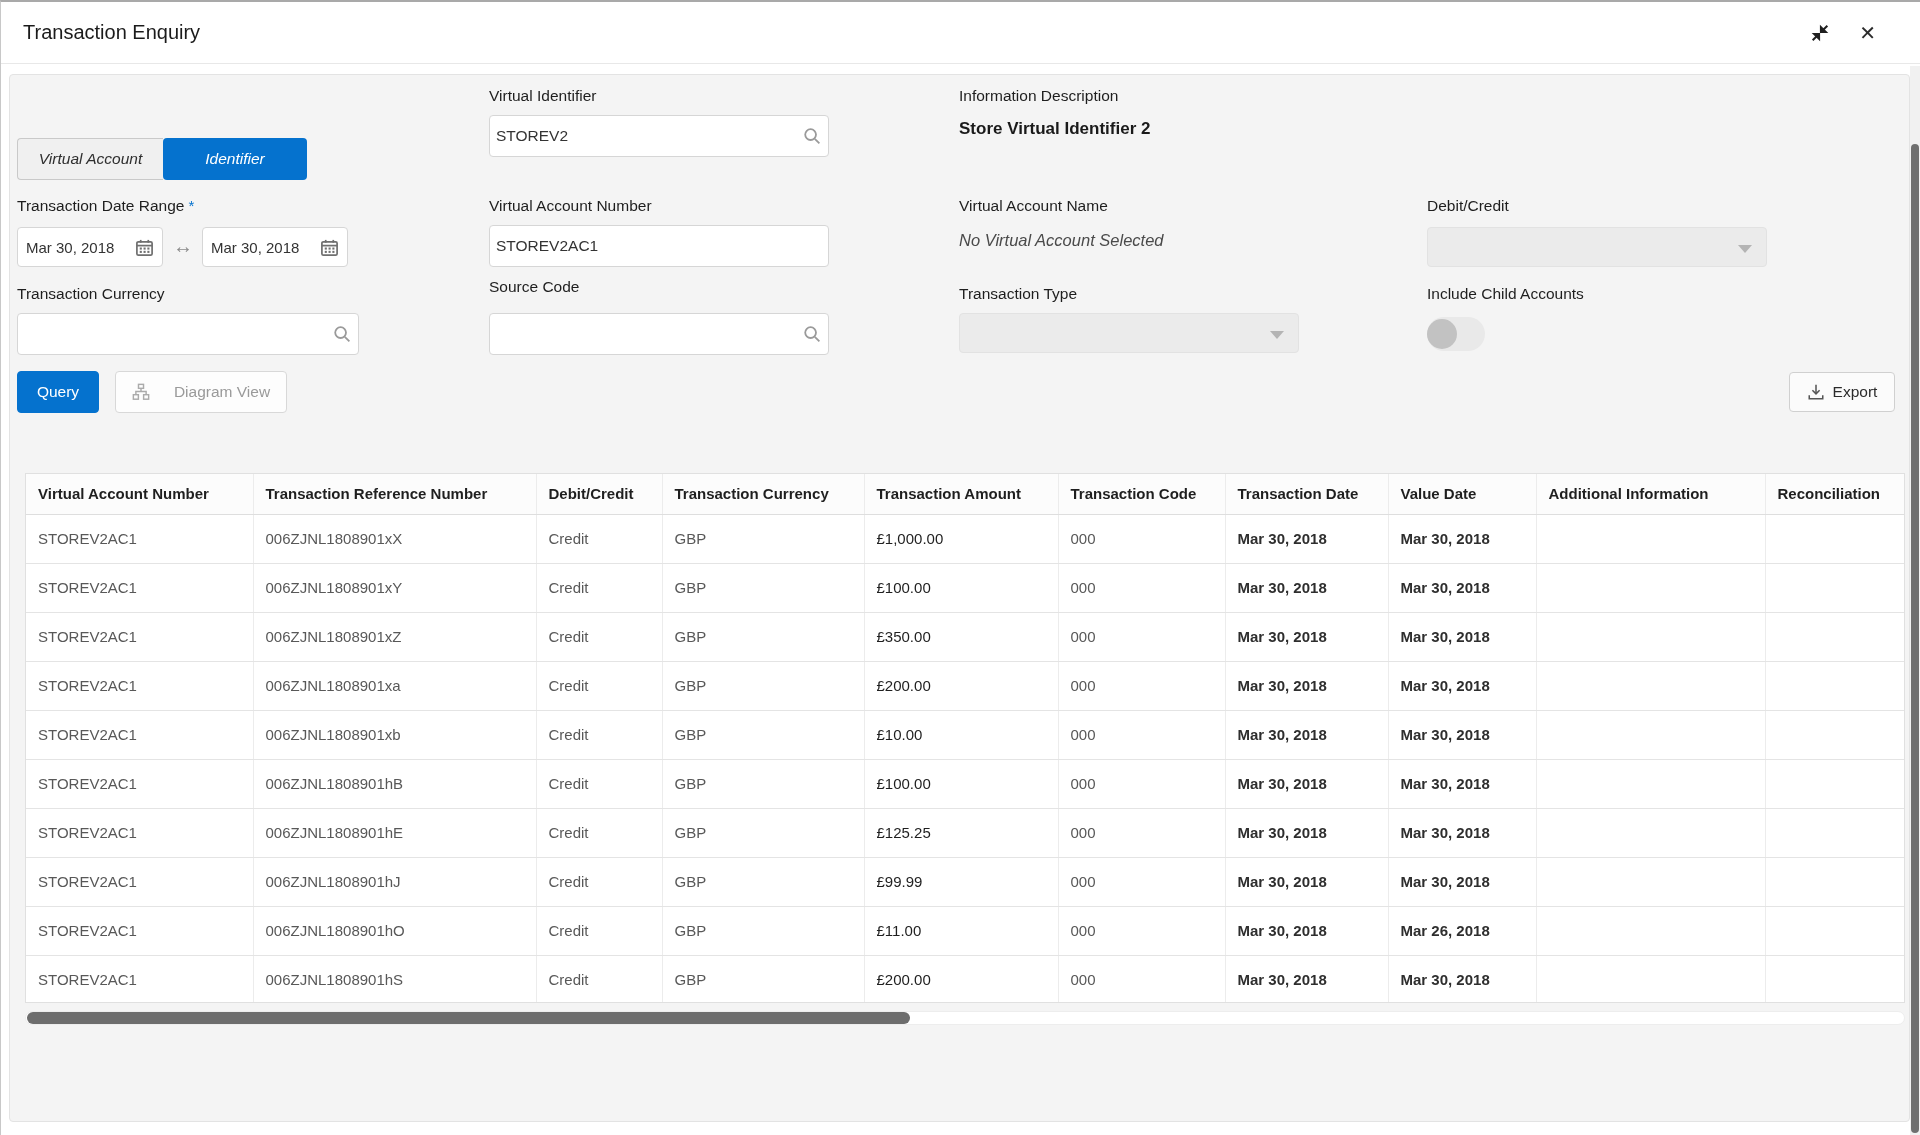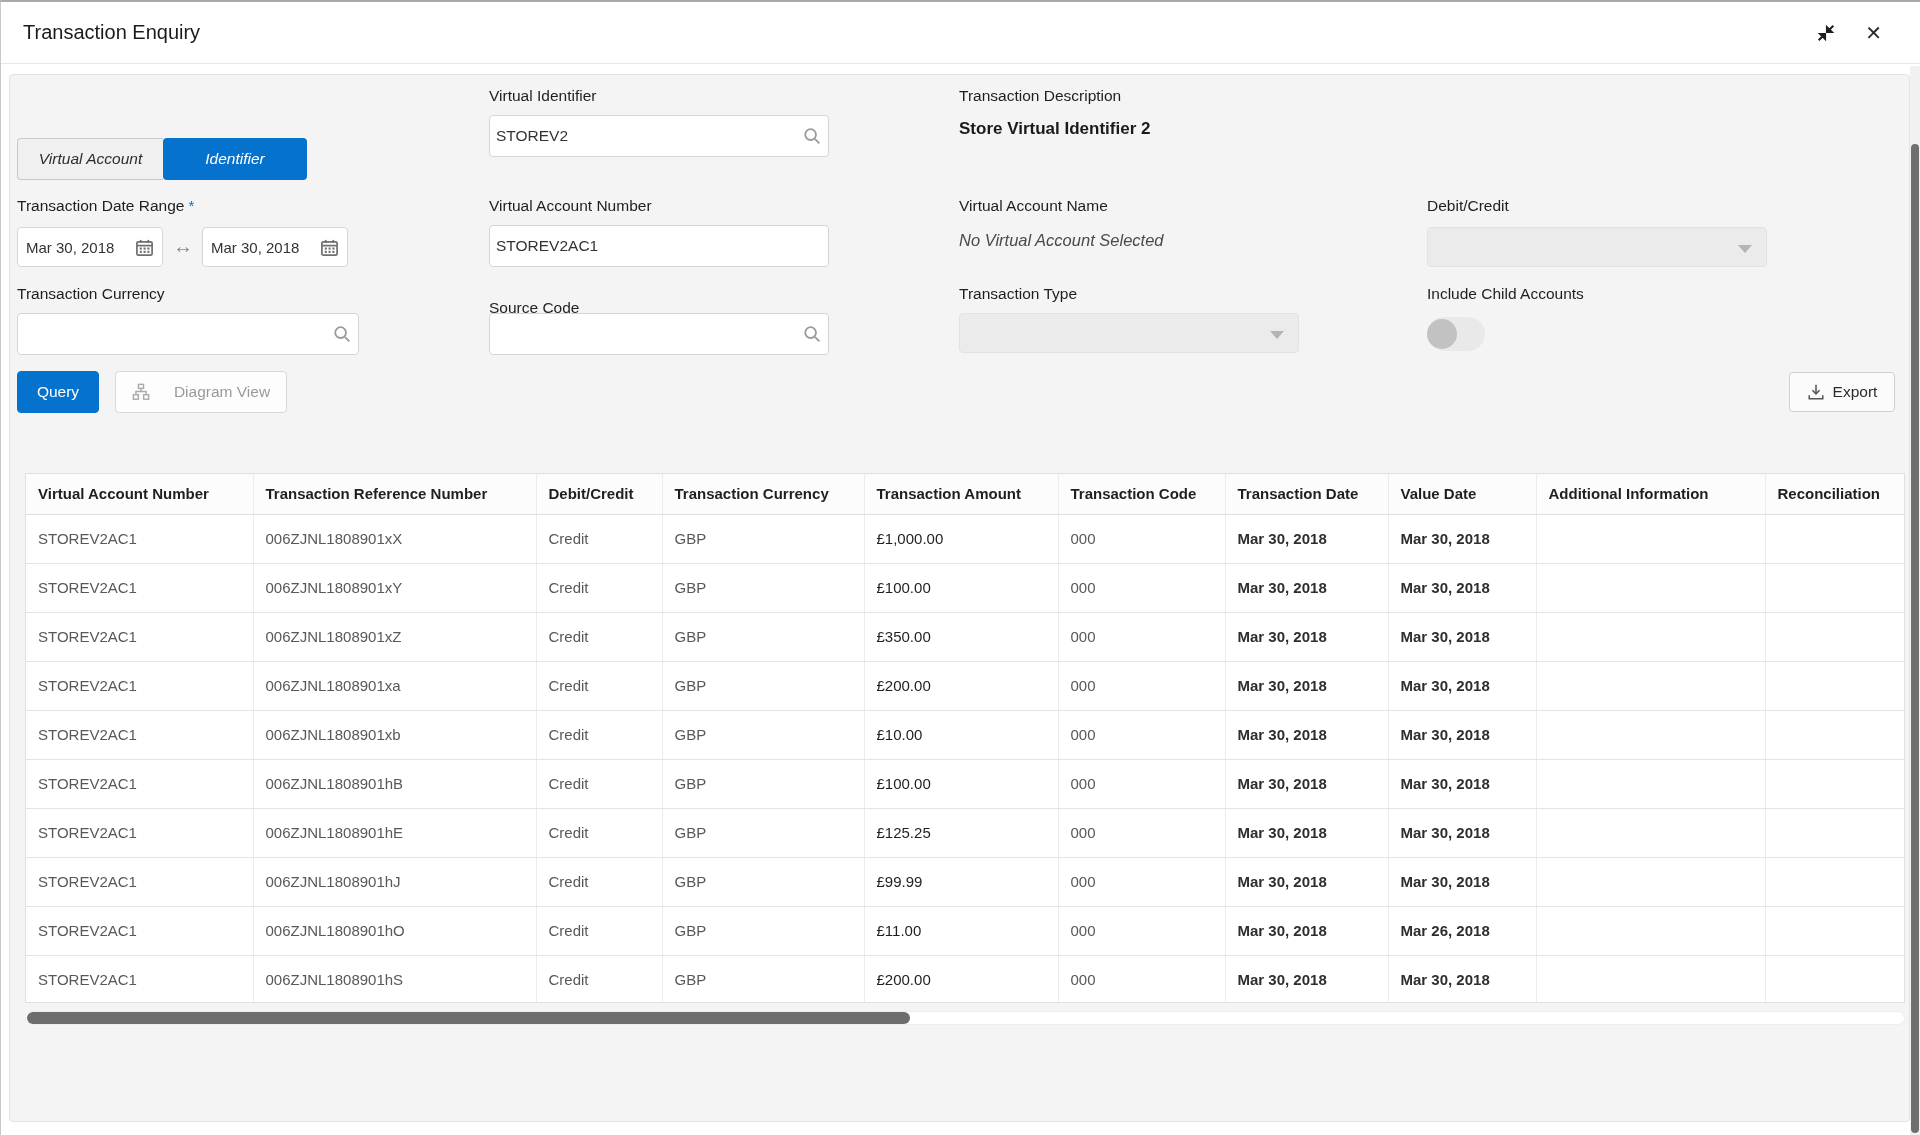--- a/index.html
+++ b/index.html
@@ -7,21 +7,21 @@
   body { font-family:"Liberation Sans", sans-serif; }
 
   .window {
     position:relative; width:1920px; height:1135px; background:#ffffff;
     border-top:2px solid #a9a9a9; border-left:1px solid #c8c8c8; overflow:hidden;
   }
 
   
   .titlebar {
     position:absolute; top:0; left:0; right:0; height:62px; background:#fff;
-    display:flex; align-items:center; padding:0 24px 0 22px;
+    display:flex; align-items:center; padding:0 30px 0 22px;
     border-bottom:1px solid #e8e8e8;
   }
   .titlebar .title { font-size:20px; color:#1b1b1b; }
   .titlebar .win-controls { margin-left:auto; display:flex; align-items:center; gap:28px; margin-right:14px; }
   .iconbtn { cursor:pointer; display:flex; align-items:center; justify-content:center; }
   .close-glyph { font-size:20px; color:#2b2b2b; line-height:1; }
 
   
   .panel {
     position:absolute; top:72px; left:8px; right:10px; height:1048px;
@@ -138,21 +138,21 @@
     <div class="txt" style="left:479px; top:40px; width:340px;">
       <span class="val">STOREV2</span>
       <span class="tail-icon">
         <svg width="20" height="20" viewBox="0 0 20 20">
             <circle cx="8.6" cy="8.6" r="5.4" fill="none" stroke="#9a9a9a" stroke-width="1.8"></circle>
             <line x1="12.8" y1="12.8" x2="17.4" y2="17.4" stroke="#9a9a9a" stroke-width="1.8"></line>
           </svg>
       </span>
     </div>
 
-    <div class="lbl" style="left:949px; top:12px;">Transaction Description</div>
+    <div class="lbl" style="left:949px; top:12px;">Information Description</div>
     <div class="static-bold" style="left:949px; top:44px;text-align:right;">Store Virtual Identifier 2</div>
 
     <div class="lbl" style="left:7px; top:122px;">
       <span>Transaction Date Range</span><span class="req">*</span>
     </div>
     <div class="datebox" style="left:7px; top:152px;">
       <span class="val">Mar 30, 2018</span>
       <span class="tail-icon">
         <svg width="19" height="19" viewBox="0 0 20 20">
             <rect x="2" y="4" width="16" height="14" rx="1.5" fill="none" stroke="#6f6f6f" stroke-width="1.8"></rect>
@@ -209,21 +209,21 @@
     <div class="txt" style="left:7px; top:238px; width:342px;">
       <span class="val"></span>
       <span class="tail-icon">
         <svg width="20" height="20" viewBox="0 0 20 20">
             <circle cx="8.6" cy="8.6" r="5.4" fill="none" stroke="#9a9a9a" stroke-width="1.8"></circle>
             <line x1="12.8" y1="12.8" x2="17.4" y2="17.4" stroke="#9a9a9a" stroke-width="1.8"></line>
           </svg>
       </span>
     </div>
 
-    <div class="lbl" style="left:479px; top:224px;">Source Code</div>
+    <div class="lbl" style="left:479px; top:203px;">Source Code</div>
     <div class="txt" style="left:479px; top:238px; width:340px;">
       <span class="val"></span>
       <span class="tail-icon">
         <svg width="20" height="20" viewBox="0 0 20 20">
             <circle cx="8.6" cy="8.6" r="5.4" fill="none" stroke="#9a9a9a" stroke-width="1.8"></circle>
             <line x1="12.8" y1="12.8" x2="17.4" y2="17.4" stroke="#9a9a9a" stroke-width="1.8"></line>
           </svg>
       </span>
     </div>
 

